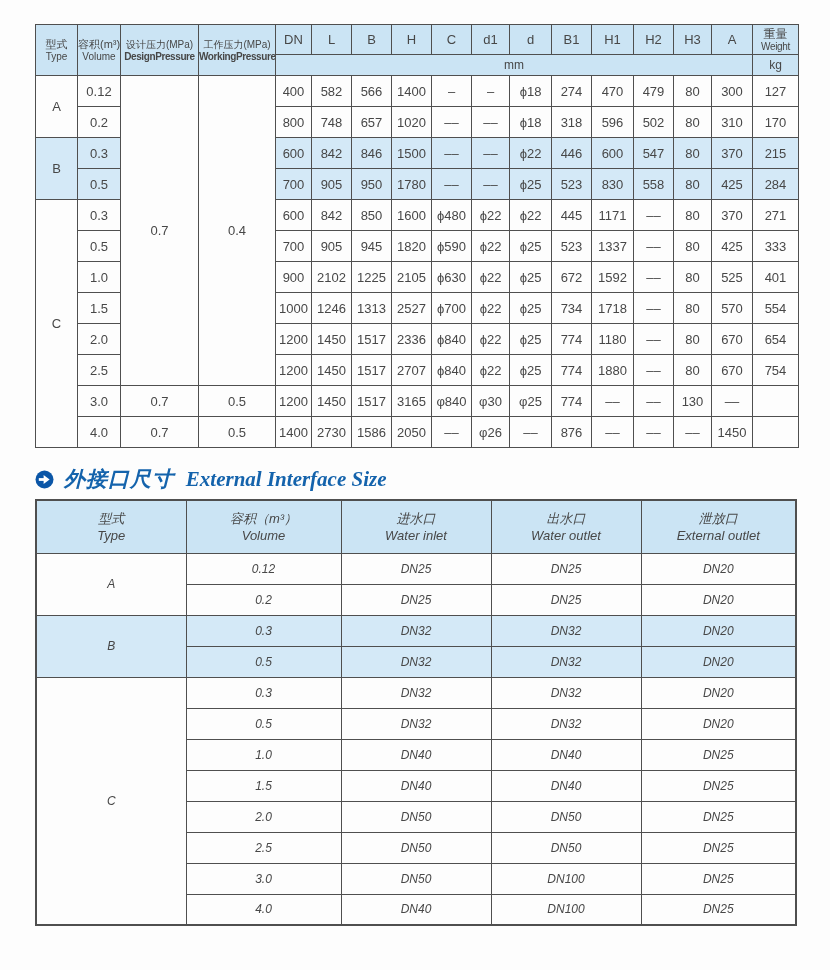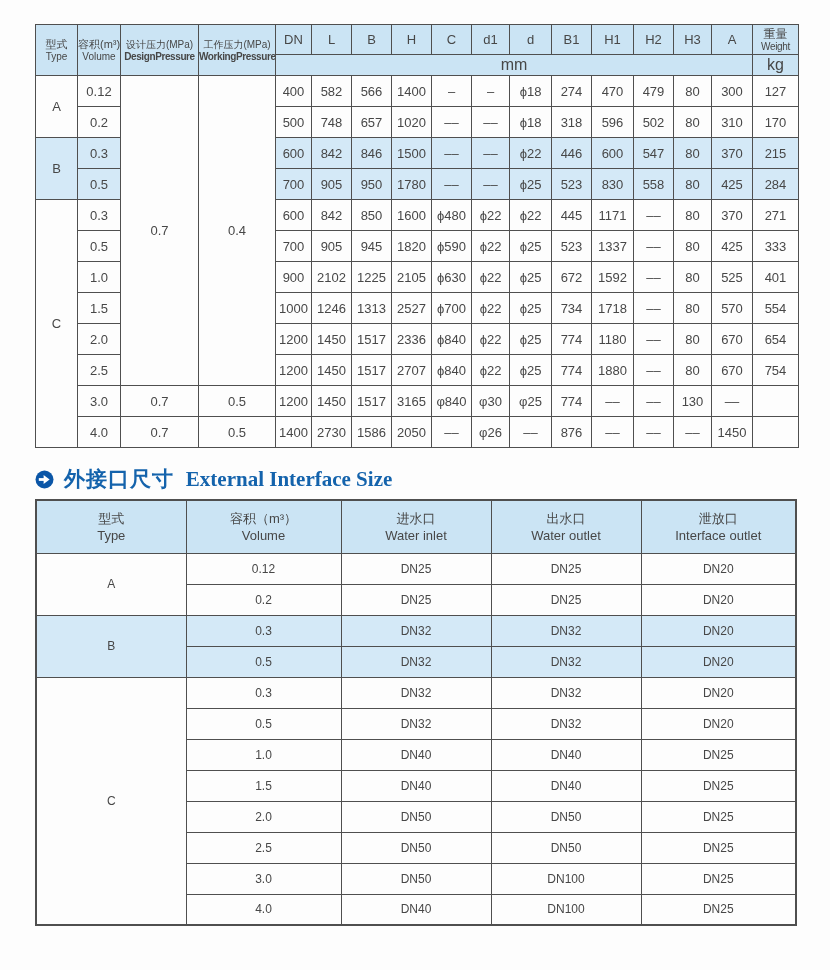--- a/index.html
+++ b/index.html
@@ -28,29 +28,29 @@
   #table1 thead tr.hrow2{height:21px;}
   #table1 tbody tr{height:31px;}
   #table1 tbody td{font-size:13px;}
   #table1 .zh{font-size:11px;line-height:1.2;}
   #table1 .en{font-size:10px;line-height:1.1;}
   #table1 .small .zh{font-size:10px;}
   #table1 .small .en{font-size:10px;letter-spacing:-0.4px;font-weight:bold;}
   #table1 .wt .zh{font-size:12px;}
   #table1 .wt .en{font-size:10px;letter-spacing:-0.3px;}
   #table1 .dim{font-size:13px;}
-  #table1 .unit{font-size:16px;}
+  #table1 .unit{font-size:12px;}
   
   #table2{width:760px;border:2px solid var(--border);}
   #table2 thead tr{height:53px;}
   #table2 tbody tr{height:31px;}
   #table2 tbody td{font-size:12px;}
   #table2 .zh{font-size:13px;line-height:1.45;}
   #table2 .en{font-size:13px;line-height:1.2;}
-  .sec2{}
+  .sec2{font-style:italic;}
 </style>
 </head>
 <body>
 
 <div class="page">
 
   <div class="section">
     <table id="table1">
       <colgroup id="t1-cols">
           <col style="width: 42px;">
@@ -126,21 +126,21 @@
             <td>ϕ18</td>
             <td>274</td>
             <td>470</td>
             <td>479</td>
             <td>80</td>
             <td>300</td>
             <td>127</td>
           </tr>
           <tr>
             <td>0.2</td>
-            <td>500</td>
+            <td>800</td>
             <td>748</td>
             <td>657</td>
             <td>1020</td>
             <td>––</td>
             <td>––</td>
             <td>ϕ18</td>
             <td>318</td>
             <td>596</td>
             <td>502</td>
             <td>80</td>
@@ -352,21 +352,21 @@
             <th>
               <div class="zh">进水口</div>
               <div class="en">Water inlet</div>
             </th>
             <th>
               <div class="zh">出水口</div>
               <div class="en">Water outlet</div>
             </th>
             <th>
               <div class="zh">泄放口</div>
-              <div class="en">Interface outlet</div>
+              <div class="en">External outlet</div>
             </th>
           </tr>
         </thead>
       <tbody id="t2-body">
           <tr>
             <td rowspan="2">A</td>
             <td>0.12</td>
             <td>DN25</td>
             <td>DN25</td>
             <td>DN20</td>

